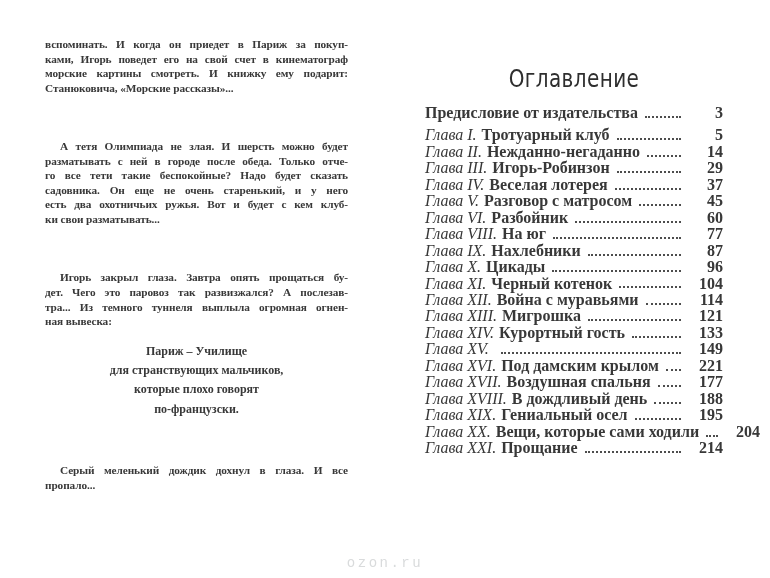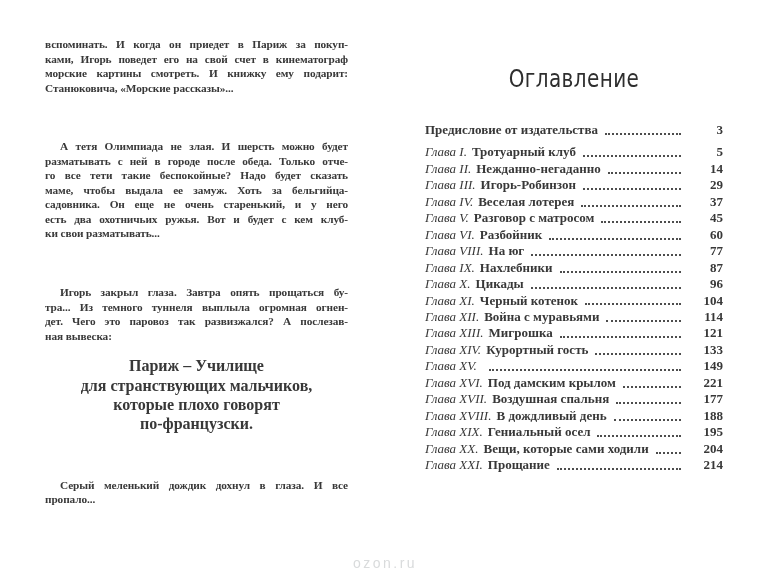--- a/index.html
+++ b/index.html
@@ -27,21 +27,21 @@
     letter-spacing: -0.1px;
   }
   .text-line {
     text-align: justify;
     text-align-last: justify;
   }
   .text-line.last { text-align-last: left; }
   .text-line.indent-first { text-indent: 15px; margin-top: 44px; }
   .sign {
     margin: 13px 0 12px 0;
-    font-size: 16px;
+    font-size: 12px;
     font-weight: bold;
     line-height: 19.4px;
   }
   .sign .text-line {
     text-align: center;
     text-align-last: center;
   }
 
   
   .right-page {
@@ -59,24 +59,24 @@
     text-align: center;
     font-family: "DejaVu Sans", sans-serif;
     font-weight: 400;
     font-size: 25px;
     color: #2e2e2e;
     transform: scaleX(0.8);
     letter-spacing: 0.5px;
   }
   .toc {
     position: absolute;
-    top: 122px;
+    top: 105px;
     left: 0;
     width: 100%;
-    font-size: 13px;
+    font-size: 16px;
   }
   .toc-row {
     display: flex;
     line-height: 16.45px;
     white-space: nowrap;
   }
   .toc-row.first { margin-bottom: 6px; }
   .toc-label {
     font-style: italic;
     margin-right: 5px;
@@ -100,21 +100,21 @@
     font-weight: bold;
   }
 
   
   .watermark {
     position: absolute;
     left: 0;
     right: 0;
     bottom: 7px;
     text-align: center;
-    font-family: Liberation Sans, sans-serif;
+    font-family: Liberation Mono, monospace;
     font-size: 14px;
     letter-spacing: 2.5px;
     color: #d9dbdc;
   }
 </style>
 </head>
 <body>
 
 <div class="book">
 
@@ -122,29 +122,28 @@
       <div class="para">
         <div class="text-line">вспоминать. И когда он приедет в Париж за покуп-</div>
         <div class="text-line">ками, Игорь поведет его на свой счет в кинематограф</div>
         <div class="text-line">морские картины смотреть. И книжку ему подарит:</div>
         <div class="text-line last">Станюковича, «Морские рассказы»...</div>
       </div>
       <div class="para">
         <div class="text-line indent-first">А тетя Олимпиада не злая. И шерсть можно будет</div>
         <div class="text-line">разматывать с ней в городе после обеда. Только отче-</div>
         <div class="text-line">го все тети такие беспокойные? Надо будет сказать</div>
-        <div class="text-line">маме, чтобы выдала ее замуж. Хоть за бельгийца-</div>
         <div class="text-line">садовника. Он еще не очень старенький, и у него</div>
         <div class="text-line">есть два охотничьих ружья. Вот и будет с кем клуб-</div>
         <div class="text-line last">ки свои разматывать...</div>
       </div>
       <div class="para">
         <div class="text-line indent-first">Игорь закрыл глаза. Завтра опять прощаться бу-</div>
+        <div class="text-line">дет. Чего это паровоз так развизжался? А послезав-</div>
         <div class="text-line">тра... Из темного туннеля выплыла огромная огнен-</div>
-        <div class="text-line">дет. Чего это паровоз так развизжался? А послезав-</div>
         <div class="text-line last">ная вывеска:</div>
       </div>
       <div class="sign">
         <div class="text-line">Париж – Училище</div>
         <div class="text-line">для странствующих мальчиков,</div>
         <div class="text-line">которые плохо говорят</div>
         <div class="text-line last">по-французски.</div>
       </div>
       <div class="para">
         <div class="text-line indent-first">Серый меленький дождик дохнул в глаза. И все</div>

